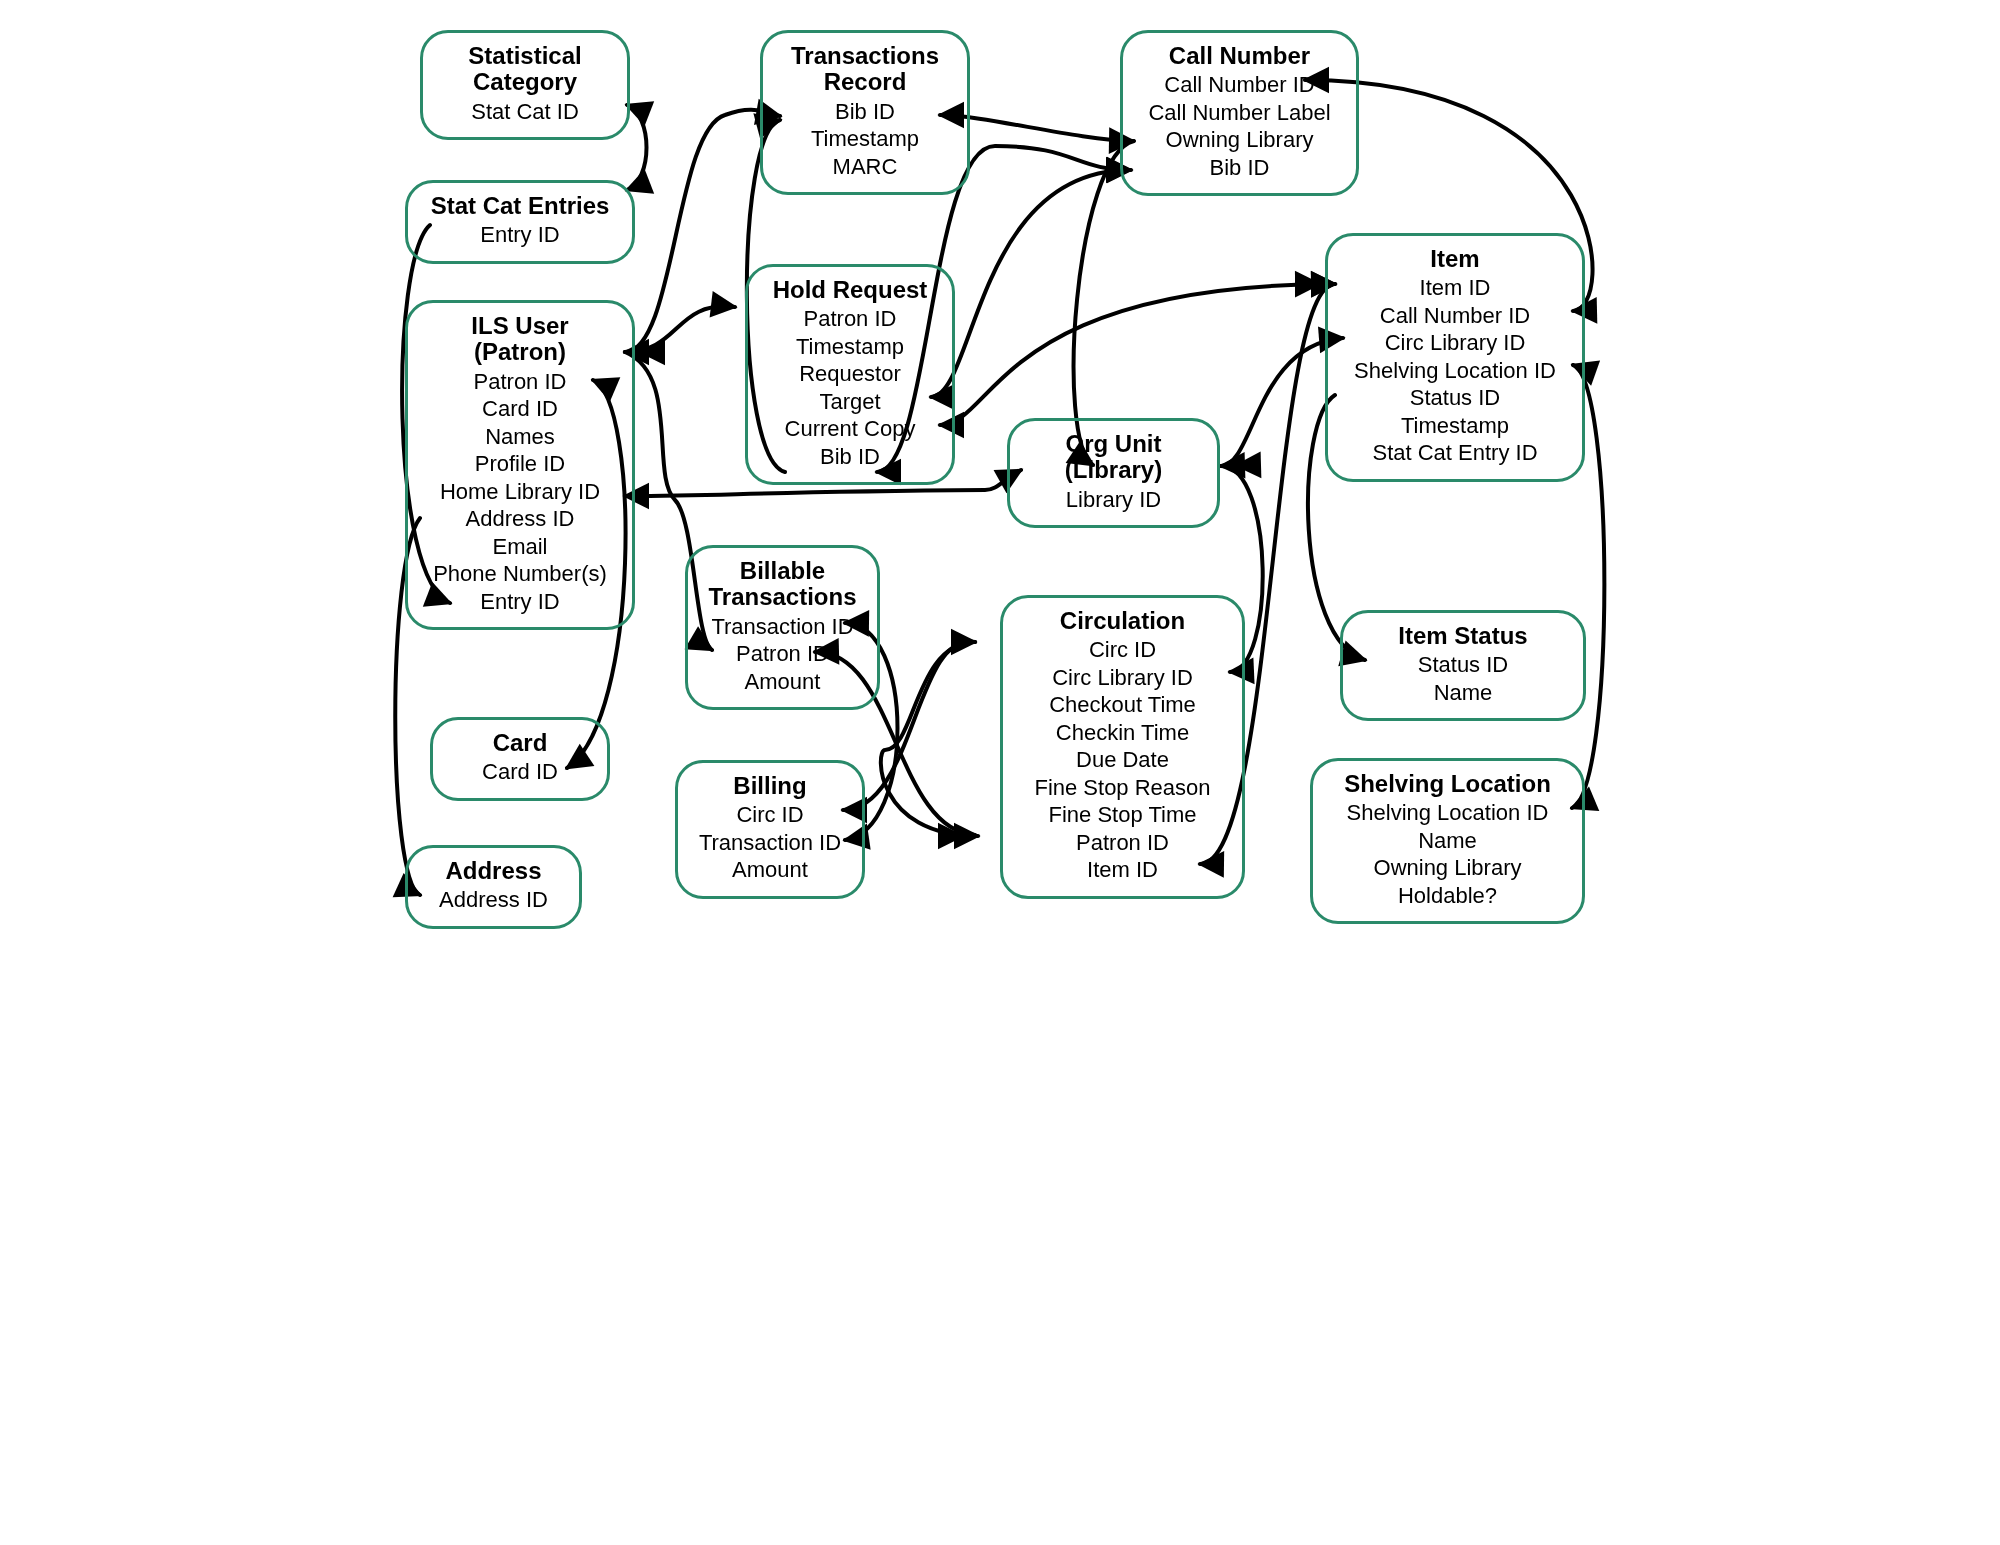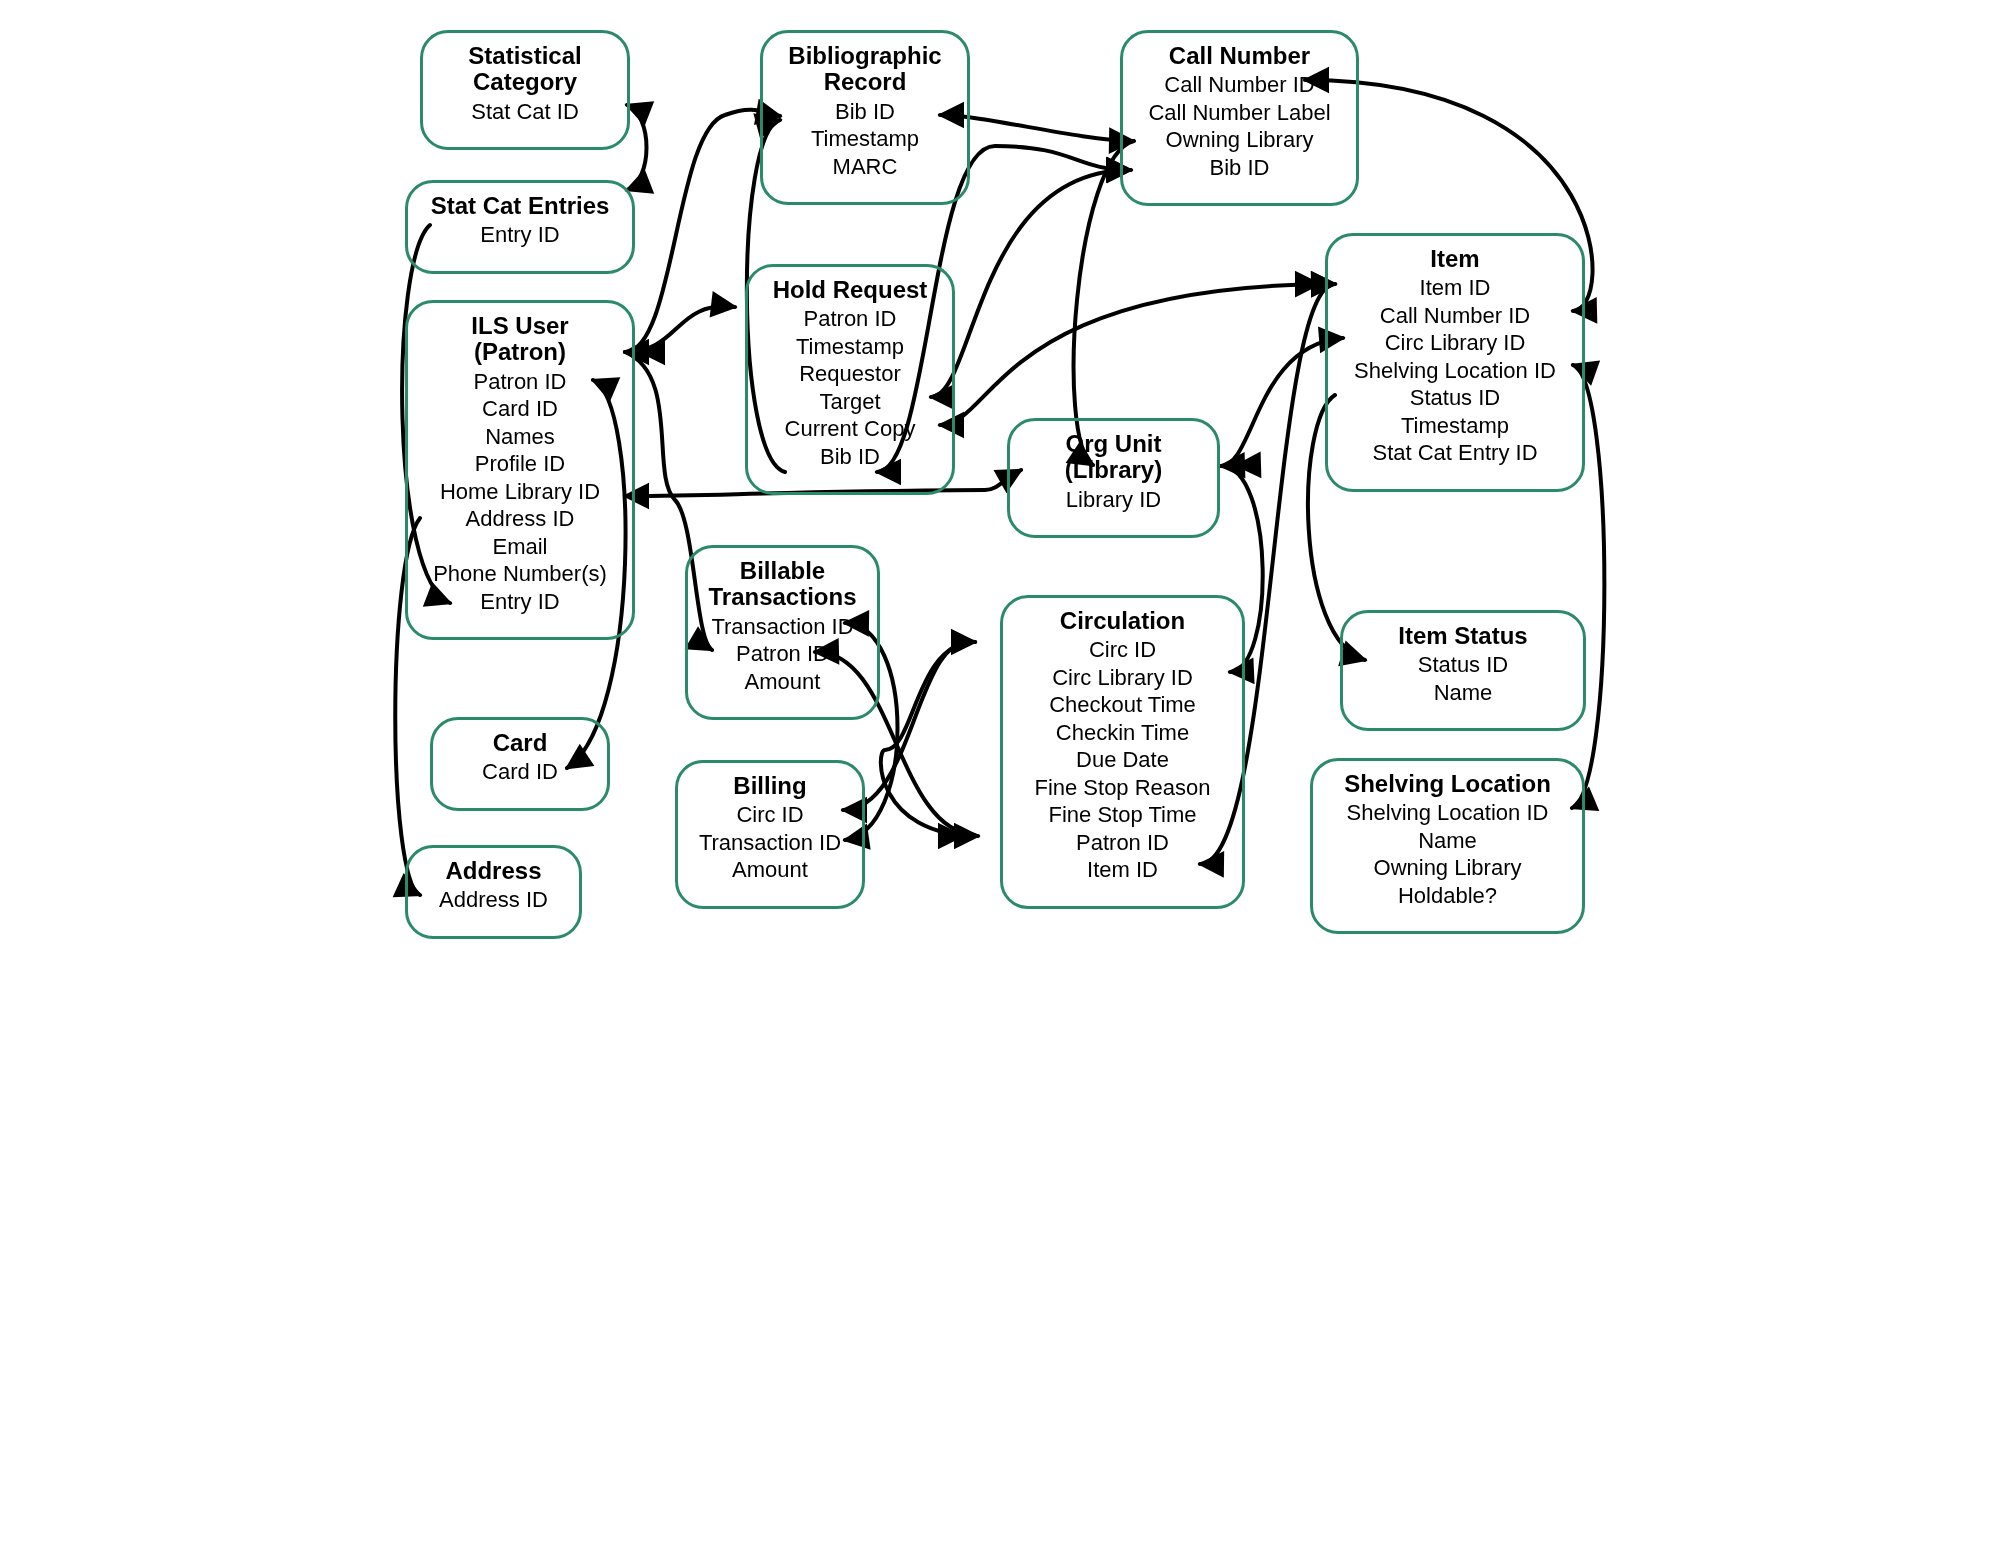--- a/index.html
+++ b/index.html
@@ -12,21 +12,21 @@
     position: relative;
     width: 1250px;
     height: 966px;
     margin: 0 auto;
     background: #fff;
   }
   .entity {
     position: absolute;
     border: 3px solid #2a8a6a;
     border-radius: 28px;
-    padding: 10px 14px 22px 14px;
+    padding: 10px 14px 12px 14px;
     box-sizing: border-box;
     text-align: center;
   }
   .entity .title {
     font-weight: 700;
     font-size: 24px;
     line-height: 1.1;
     margin-bottom: 2px;
   }
   .entity .field {
@@ -134,21 +134,21 @@
     <div class="title">Card</div>
     <div class="field">Card ID</div>
   </div>
 
   <div class="entity" style="left:30px;top:845px;width:177px">
     <div class="title">Address</div>
     <div class="field">Address ID</div>
   </div>
 
   <div class="entity" style="left:385px;top:30px;width:210px">
-    <div class="title">Bibliographic Record</div>
+    <div class="title">Transactions Record</div>
     <div class="field">Bib ID</div>
     <div class="field">Timestamp</div>
     <div class="field">MARC</div>
   </div>
 
   <div class="entity" style="left:370px;top:264px;width:210px">
     <div class="title">Hold Request</div>
     <div class="field">Patron ID</div>
     <div class="field">Timestamp</div>
     <div class="field">Requestor</div>

